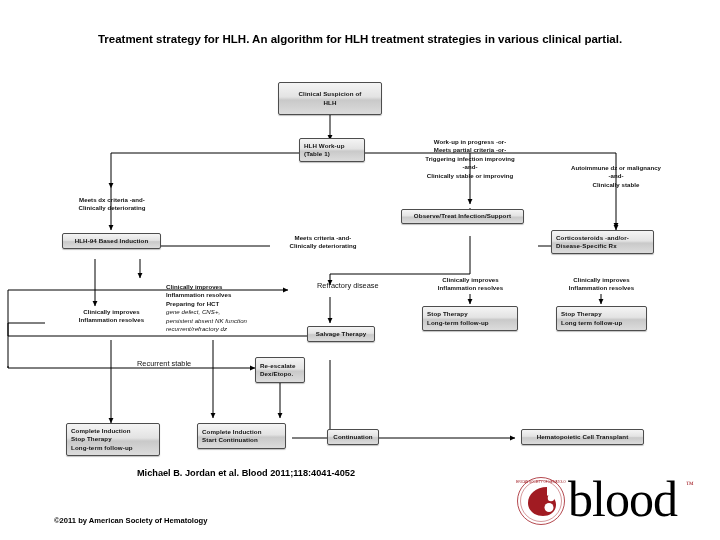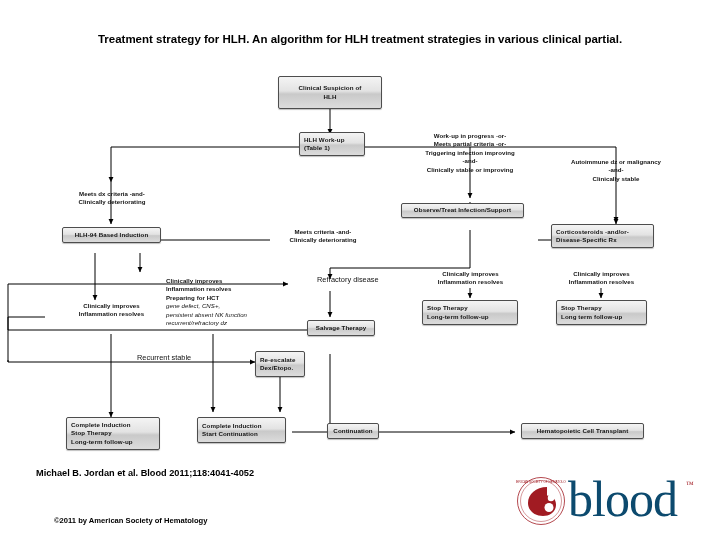--- a/index.html
+++ b/index.html
@@ -26,21 +26,21 @@
     font-size: 11.5px;
     font-weight: bold;
     line-height: 18px;
     color: #000;
   }
 
   
   #figure {
     position: absolute;
     left: 0;
-    top: 72px;
+    top: 78px;
     width: 708px;
     height: 382px;
   }
   #figure-svg {
     position: absolute;
     left: 0;
     top: 0;
   }
 
   
@@ -86,21 +86,21 @@
     color: #111;
     white-space: nowrap;
   }
 
   
   #citation {
     position: absolute;
     left: 36px;
     top: 468px;
     width: 420px;
-    text-align: left;
+    text-align: center;
     font-size: 9.2px;
     font-weight: bold;
     color: #000;
   }
   #copyright {
     position: absolute;
     left: 6px;
     top: 516px;
     font-size: 7.6px;
     font-weight: bold;
@@ -120,21 +120,21 @@
     left: 0; top: 2px;
     width: 50px; height: 50px;
   }
   #blood-logo .word {
     position: absolute;
     left: 52px;
     top: -4px;
     font-family: "Liberation Serif", serif;
     font-size: 50px;
     font-weight: normal;
-    color: #0c4a6e;
+    color: #000000;
     letter-spacing: -1px;
   }
   #blood-logo .tm {
     position: absolute;
     left: 170px;
     top: 6px;
     font-size: 8px;
     color: #a11b22;
     font-family: "Liberation Serif", serif;
   }

